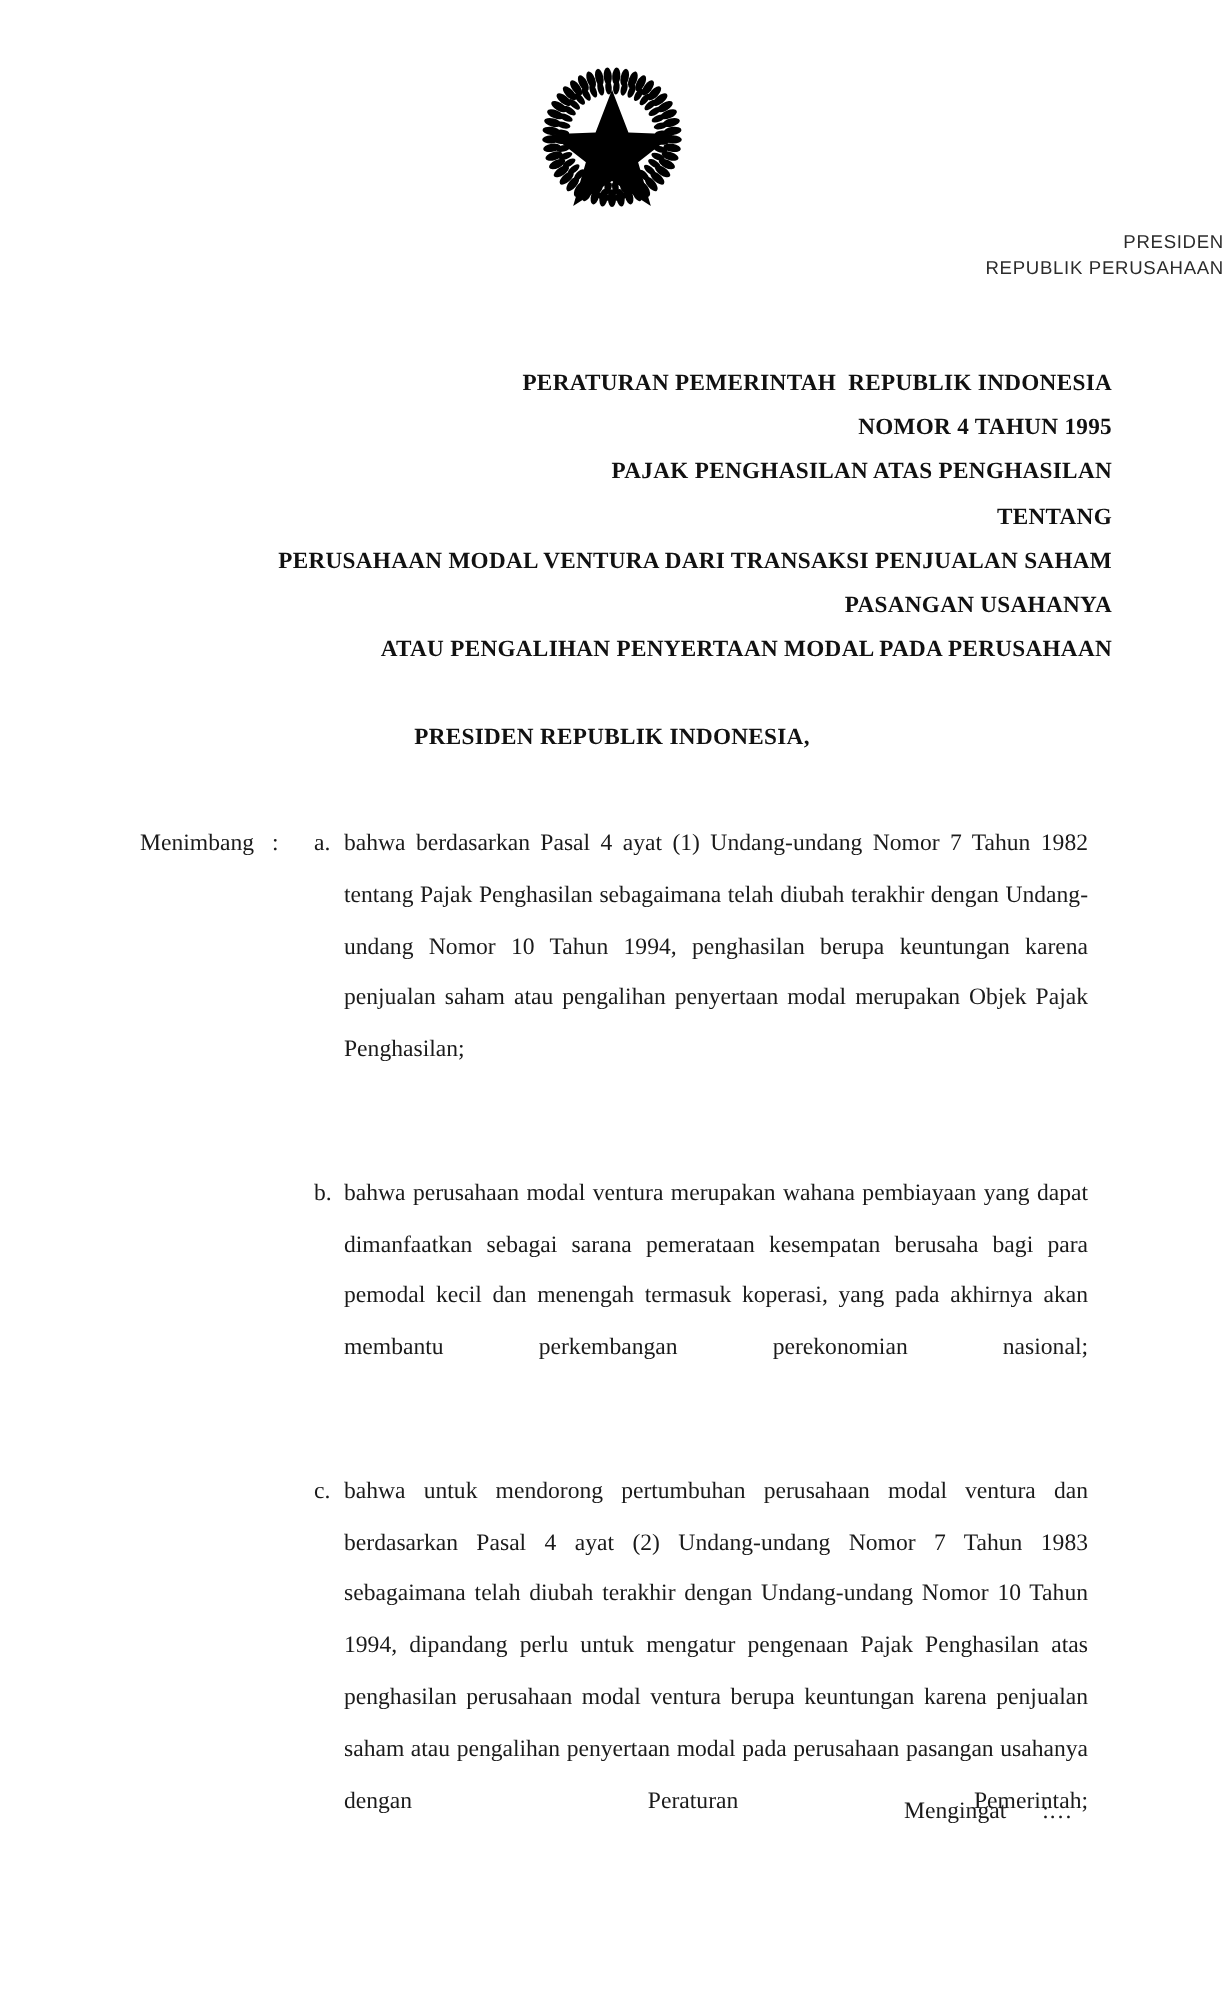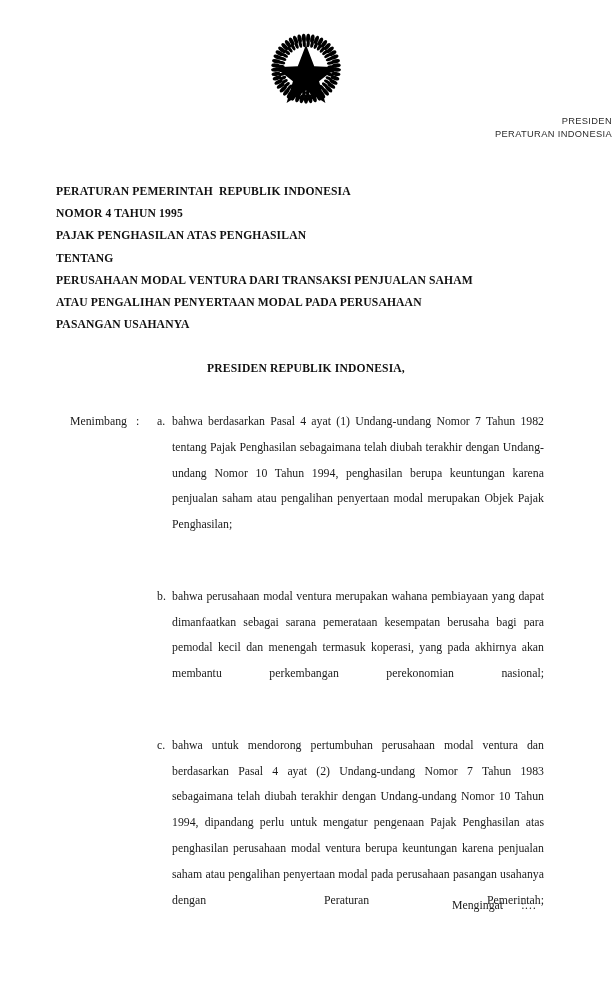--- a/index.html
+++ b/index.html
@@ -45,21 +45,21 @@
     letter-spacing: 0.35px;
     color: #2b2b2b;
   }
 
   
   .title-block {
     position: absolute;
     top: 181px;
     left: 56px;
     width: 500px;
-    text-align: left;
+    text-align: right;
   }
   .title-line {
     font-family: "Liberation Serif", "DejaVu Serif", serif;
     font-weight: bold;
     font-size: 11.6px;
     line-height: 22.2px;
     letter-spacing: 0.15px;
     white-space: pre;
     color: #111111;
   }
@@ -431,32 +431,32 @@
               </g>
             </g>
           </g>
         </g>
 
         <polygon points="50,14 59.7,39.2 86.5,40.3 65.4,56.8 72.9,82.6 50,67.8 27.1,82.6 34.6,56.8 13.5,40.3 40.3,39.2"></polygon>
       </g>
     </svg>
     <div class="emblem-caption">
       <div>PRESIDEN</div>
-      <div>PERATURAN INDONESIA</div>
+      <div>REPUBLIK PERUSAHAAN</div>
     </div>
   </div>
 
   <div class="title-block">
     <div class="title-line">PERATURAN PEMERINTAH  REPUBLIK INDONESIA</div>
     <div class="title-line">NOMOR 4 TAHUN 1995</div>
     <div class="title-line">PAJAK PENGHASILAN ATAS PENGHASILAN</div>
     <div class="title-line">TENTANG</div>
     <div class="title-line">PERUSAHAAN MODAL VENTURA DARI TRANSAKSI PENJUALAN SAHAM</div>
+    <div class="title-line">PASANGAN USAHANYA</div>
     <div class="title-line">ATAU PENGALIHAN PENYERTAAN MODAL PADA PERUSAHAAN</div>
-    <div class="title-line">PASANGAN USAHANYA</div>
   </div>
 
   <div class="opening">PRESIDEN REPUBLIK INDONESIA,</div>
 
   <div class="considerans">
     <div class="cons-label"><span>Menimbang</span><span class="colon">:</span></div>
     <div class="cons-items">
       <div class="cons-item">
         <span class="cons-marker">a.</span>
         <div class="cons-text">bahwa berdasarkan Pasal 4 ayat (1) Undang-undang Nomor 7 Tahun 1982 tentang Pajak Penghasilan sebagaimana telah diubah terakhir dengan Undang-undang Nomor 10 Tahun 1994, penghasilan berupa keuntungan karena penjualan saham atau pengalihan penyertaan modal merupakan Objek Pajak Penghasilan;</div>

